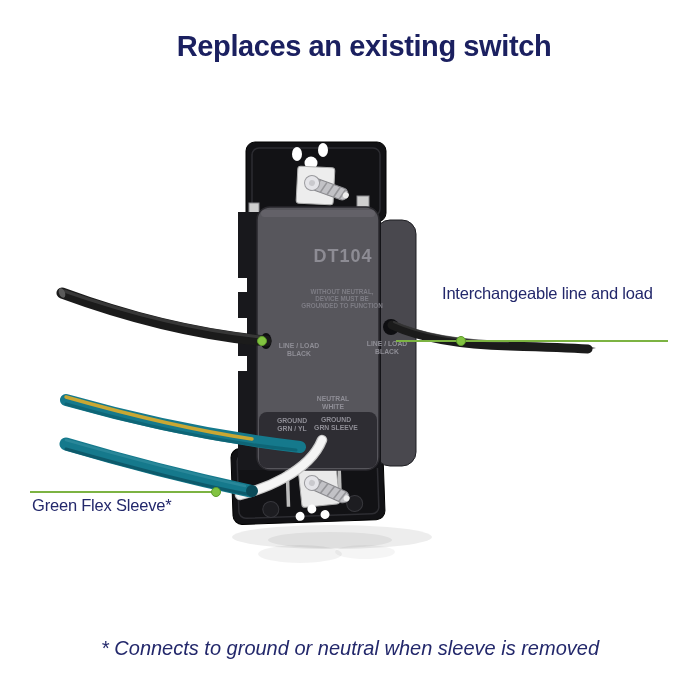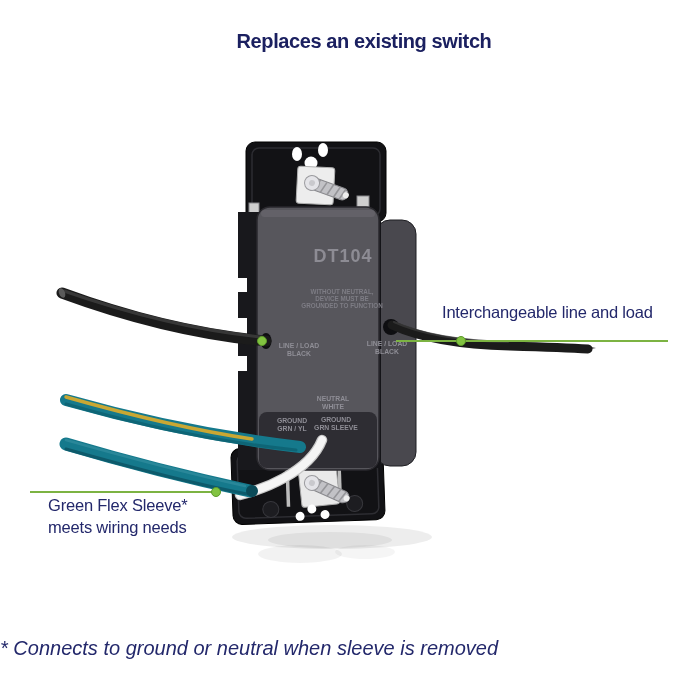--- a/index.html
+++ b/index.html
@@ -1,26 +1,26 @@
 <!DOCTYPE html>
 <html><head>
 <meta charset="utf-8">
 <style>
   * { margin:0; padding:0; box-sizing:border-box; }
   html, body { width:700px; height:700px; background:#ffffff; overflow:hidden;
                font-family:"Liberation Sans", sans-serif; }
   .stage { position:relative; width:700px; height:700px; background:#ffffff; }
   .title { position:absolute; top:30px; left:0; width:700px; text-align:center;
-           font-size:20px; font-weight:700; color:#1b2060; letter-spacing:-0.4px;padding-left:28px; }
+           font-size:29px; font-weight:700; color:#1b2060; letter-spacing:-0.4px;padding-left:28px; }
   .svg-scene { position:absolute; left:0; top:0; width:700px; height:700px; }
   .callout { position:absolute; color:#23286b; font-size:16.5px; font-weight:500;
              line-height:21px; letter-spacing:-0.2px; }
-  .callout-right { left:442px; top:283px;margin-top:19px; }
-  .callout-left  { left:48px;  top:494px; line-height:22px; }
-  .footnote { position:absolute; top:637px; left:0; width:700px; 
+  .callout-right { left:442px; top:283px; }
+  .callout-left  { left:32px;  top:494px; line-height:22px; }
+  .footnote { position:absolute; top:637px; left:0; width:700px; text-align:center;
               font-style:italic; font-size:20px; color:#23286b; font-weight:500; }
   .dev-model { font-family:"Liberation Sans", sans-serif; font-weight:700;
                fill:#8d8c94; font-size:18px; letter-spacing:1px; }
   .dev-warn  { font-family:"Liberation Sans", sans-serif; font-weight:700;
                fill:#7e7d85; font-size:6.3px; }
   .dev-term  { font-family:"Liberation Sans", sans-serif; font-weight:700;
                fill:#8f8e96; font-size:6.8px; }
 </style>
 </head>
 <body>
@@ -161,18 +161,17 @@
     <circle cx="461" cy="341" r="4.5" fill="#82c341" stroke="#5d9a2b" stroke-width="1"></circle>
     <circle cx="216" cy="492" r="4.5" fill="#82c341" stroke="#5d9a2b" stroke-width="1"></circle>
   </svg>
 
   <div class="callout callout-right">
     <div>Interchangeable line and load</div>
   </div>
 
   <div class="callout callout-left">
     <div>Green Flex Sleeve*</div>
-    <div>meets wiring needs</div>
   </div>
 
   <div class="footnote">* Connects to ground or neutral when sleeve is removed</div>
 
 </div>
 
 </body></html>

